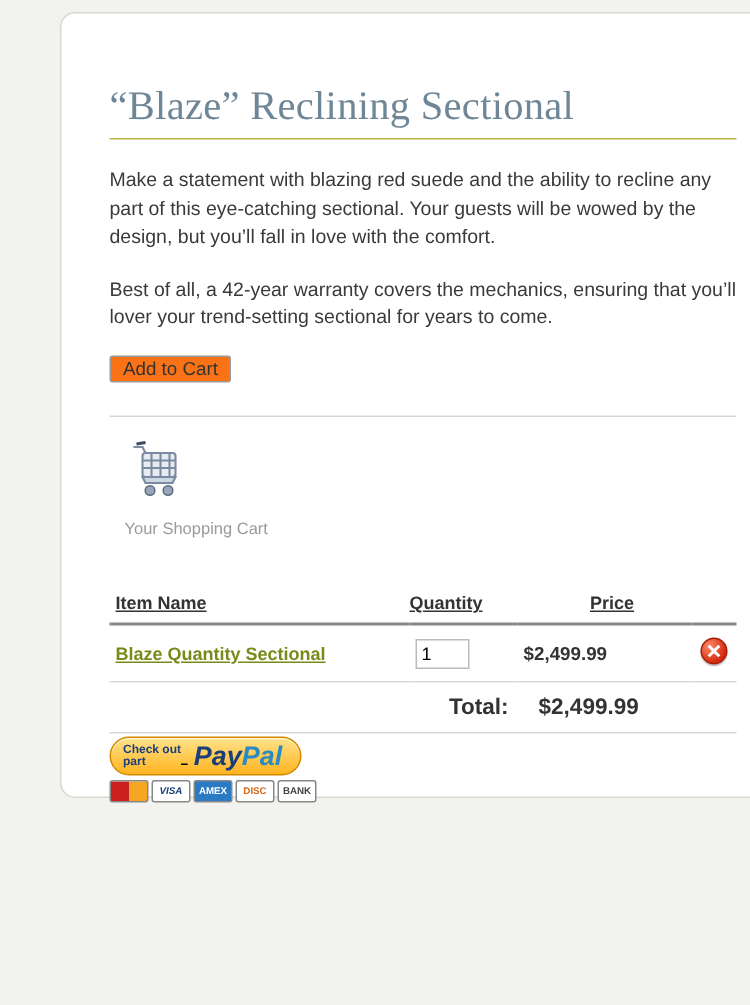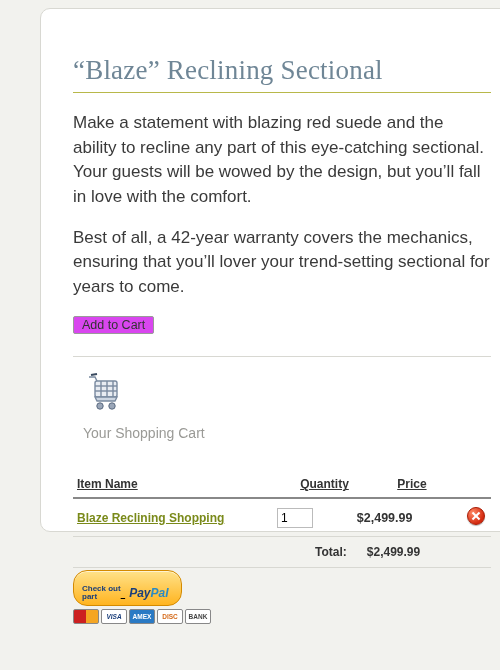--- a/index.html
+++ b/index.html
@@ -28,62 +28,62 @@
     font-weight: normal;
     margin: 18px 0 6px 0;
     letter-spacing: 0.2px;
   }
   .title-rule {
     border: none;
     border-top: 1px solid #b8b84a;
     margin: 0 0 18px 0;
   }
   .desc {
-    font-size: 17px;
+    font-size: 13px;
     color: #3a3a3a;
     line-height: 1.45;
     margin: 0 0 16px 0;
   }
   .add-btn {
     font-size: 12.5px;
     padding: 1px 8px;
-    background: #d946ef;
+    background: #f97316;
     border: 1px solid #9a9a9a;
     border-radius: 2px;
     color: #333;
     cursor: pointer;
     font-family: Arial, sans-serif;
   }
   .section-rule {
     border: none;
     border-top: 1px solid #d8d8d2;
     margin: 22px 0 16px 0;
   }
   .cart-icon-wrap {
     margin: 4px 0 8px 10px;
   }
   .cart-label {
-    font-size: 14px;
+    font-size: 11px;
     color: #9a9a96;
     margin: 4px 0 30px 10px;
   }
   table.cart {
     width: 100%;
     border-collapse: collapse;
     font-size: 12px;
   }
   table.cart thead th {
     text-align: left;
     color: #333;
     font-weight: bold;
     padding: 6px 4px;
     border-bottom: 2px solid #888;
     text-decoration: underline;
   }
-  table.cart thead th.qty { text-align: right; padding-left: 0; }
+  table.cart thead th.qty { text-align: left; padding-left: 0; }
   table.cart thead th.price { text-align: center; padding-left: 14px; }
   table.cart thead th.rm { width: 30px; }
   table.cart thead th.name { width: 200px; }
   table.cart tbody td {
     padding: 8px 4px;
     vertical-align: middle;
     border-bottom: 1px solid #d8d8d2;
   }
   .item-link {
     color: #7a8a1a;
@@ -120,50 +120,50 @@
     top: 7px; left: 3px;
   }
   .remove-btn::before { transform: rotate(45deg); }
   .remove-btn::after  { transform: rotate(-45deg); }
   tr.total-row td {
     border-bottom: none;
     padding-top: 10px;
     padding-bottom: 10px;
     font-weight: bold;
     color: #333;
-    font-size: 12px;
+    font-size: 15px;
   }
   tr.total-row td.total-label { text-align: right; padding-right: 6px; }
   tr.total-row td.total-val { padding-left: 14px; }
 
   .paypal-btn {
     display: inline-block;
     background: linear-gradient(#ffe28a, #ffb420);
     border: 1px solid #d48a00;
     border-radius: 14px;
-    padding: 13px 12px 3px 8px;
+    padding: 3px 12px 3px 8px;
     cursor: pointer;
     box-shadow: inset 0 1px 0 rgba(255,255,255,0.6);
     line-height: 1;
     margin-top: 2px;
     text-decoration: underline;
   }
   .paypal-btn .co {
     font-size: 8px;
     font-weight: bold;
     color: #1a3e7a;
     display: inline-block;
     vertical-align: middle;
     line-height: 1.05;
   }
   .paypal-btn .pp {
     font-family: Verdana, Arial, sans-serif;
     font-style: italic;
     font-weight: bold;
-    font-size: 12px;
+    font-size: 18px;
     display: inline-block;
     vertical-align: middle;
     margin-left: 4px;
   }
   .paypal-btn .pp .pay { color: #1a3e7a; }
   .paypal-btn .pp .pal { color: #2a8ac4; }
   .pay-icons {
     margin-top: 3px;
     display: flex;
     gap: 2px;
@@ -226,21 +226,21 @@
       <tr>
         <th class="name">Item Name</th>
         <th class="qty">Quantity</th>
         <th class="price">Price</th>
         <th class="rm"></th>
       </tr>
     </thead>
     <tbody>
       <tr>
         <td>
-          <a href="#" class="item-link">Blaze Reclining Shopping</a>
+          <a href="#" class="item-link">Blaze Quantity Sectional</a>
         </td>
         <td class="qty-cell">
           <input class="qty-input" type="text" value="1" style="">
         </td>
         <td class="price-cell">$2,499.99</td>
         <td class="remove-cell">
           <span class="remove-btn" title="Remove"></span>
         </td>
       </tr>
       <tr class="total-row">

